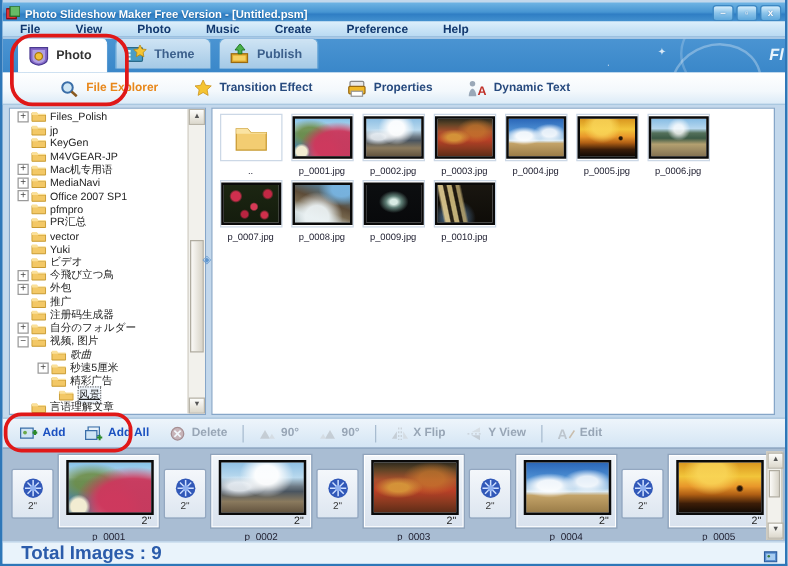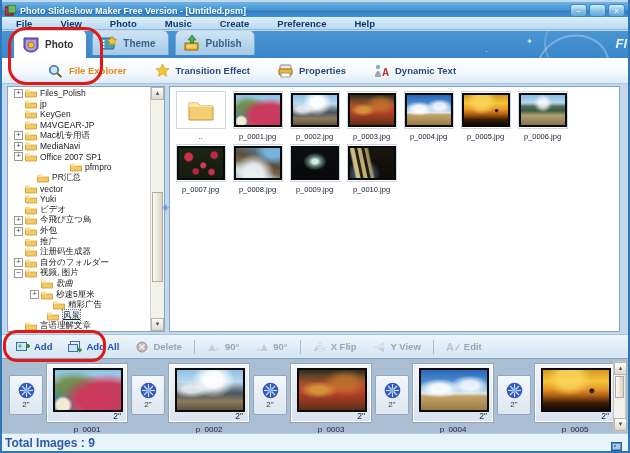--- a/index.html
+++ b/index.html
@@ -137,21 +137,21 @@
   .pcard .ph{position:absolute;left:6px;top:4px;width:66px;height:40px;border:2px solid #0a0a0a;}
   .pdur{position:absolute;right:6px;bottom:1px;font-size:8.5px;color:#222;}
   .tlabel{font-size:8px;color:#223;margin-top:2px;height:8px;overflow:hidden;}
   #tlscroll{position:absolute;right:2px;top:2px;width:13px;height:71px;background:#f2f1ec;border:1px solid #c8c4b8;box-sizing:border-box;}
   #tlscroll .up{top:0;} #tlscroll .dn{bottom:0;}
   #tlthumb{position:absolute;left:1px;top:14px;width:9px;height:22px;
     background:linear-gradient(90deg,#fbfaf7,#d8d4c8);border:1px solid #b0aca0;box-sizing:border-box;}
   
   #statusbar{position:absolute;left:0;top:433px;width:100%;height:18px;background:#e9f3fb;
     border-top:1px solid #b8d0e6;box-sizing:border-box;display:flex;align-items:center;}
-  #status-text{font-size:12px;font-weight:bold;color:#2b5cab;padding-left:3px;}
+  #status-text{font-size:15px;font-weight:bold;color:#2b5cab;padding-left:15px;}
   #status-icon{margin-left:auto;margin-right:6px;width:11px;height:11px;}
   
   .anno{position:absolute;border:3px solid #e01818;border-radius:18px;z-index:60;pointer-events:none;}
   #anno1{left:6px;top:27px;width:89px;height:52px;}
   #anno2{left:1px;top:330px;width:97px;height:26px;border-radius:14px;}
 </style>
 </head>
 <body>
 
 <div id="app">
@@ -299,29 +299,29 @@
           <span class="tlab">MediaNavi</span>
         </div>
         <div class="tree-row" style="padding-left: 6px;">
           <span class="exp">+</span>
           <span class="ficon"><svg width="12" height="10" viewBox="0 0 12 10" xmlns="http://www.w3.org/2000/svg">
               <path d="M0.5 2.5h4l1 1.5h6v5h-11z" fill="#f3c866" stroke="#c89a30" stroke-width=".8"></path>
               <path d="M0.5 4h11v-1h-6l-1-1.5h-4z" fill="#fae09a"></path>
             </svg></span>
           <span class="tlab">Office 2007 SP1</span>
         </div>
-        <div class="tree-row" style="padding-left: 6px; margin-left: 45px;">
+        <div class="tree-row" style="padding-left: 6px;">
           <span class="exp noexp">+</span>
           <span class="ficon"><svg width="12" height="10" viewBox="0 0 12 10" xmlns="http://www.w3.org/2000/svg">
               <path d="M0.5 2.5h4l1 1.5h6v5h-11z" fill="#f3c866" stroke="#c89a30" stroke-width=".8"></path>
               <path d="M0.5 4h11v-1h-6l-1-1.5h-4z" fill="#fae09a"></path>
             </svg></span>
           <span class="tlab">pfmpro</span>
         </div>
-        <div class="tree-row" style="padding-left: 6px; margin-left: 12px;">
+        <div class="tree-row" style="padding-left: 6px;">
           <span class="exp noexp">+</span>
           <span class="ficon"><svg width="12" height="10" viewBox="0 0 12 10" xmlns="http://www.w3.org/2000/svg">
               <path d="M0.5 2.5h4l1 1.5h6v5h-11z" fill="#f3c866" stroke="#c89a30" stroke-width=".8"></path>
               <path d="M0.5 4h11v-1h-6l-1-1.5h-4z" fill="#fae09a"></path>
             </svg></span>
           <span class="tlab">PR汇总</span>
         </div>
         <div class="tree-row" style="padding-left: 6px;">
           <span class="exp noexp">+</span>
           <span class="ficon"><svg width="12" height="10" viewBox="0 0 12 10" xmlns="http://www.w3.org/2000/svg">
@@ -403,21 +403,21 @@
           <span class="tlab">歌曲</span>
         </div>
         <div class="tree-row" style="padding-left: 22px;">
           <span class="exp">+</span>
           <span class="ficon"><svg width="12" height="10" viewBox="0 0 12 10" xmlns="http://www.w3.org/2000/svg">
               <path d="M0.5 2.5h4l1 1.5h6v5h-11z" fill="#f3c866" stroke="#c89a30" stroke-width=".8"></path>
               <path d="M0.5 4h11v-1h-6l-1-1.5h-4z" fill="#fae09a"></path>
             </svg></span>
           <span class="tlab">秒速5厘米</span>
         </div>
-        <div class="tree-row" style="padding-left: 34px;">
+        <div class="tree-row" style="padding-left: 22px;">
           <span class="exp noexp">+</span>
           <span class="ficon"><svg width="12" height="10" viewBox="0 0 12 10" xmlns="http://www.w3.org/2000/svg">
               <path d="M0.5 2.5h4l1 1.5h6v5h-11z" fill="#f3c866" stroke="#c89a30" stroke-width=".8"></path>
               <path d="M0.5 4h11v-1h-6l-1-1.5h-4z" fill="#fae09a"></path>
             </svg></span>
           <span class="tlab">精彩广告</span>
         </div>
         <div class="tree-row sel" style="padding-left: 28px; text-decoration: underline;">
           <span class="exp noexp">+</span>
           <span class="ficon"><svg width="12" height="10" viewBox="0 0 12 10" xmlns="http://www.w3.org/2000/svg">

